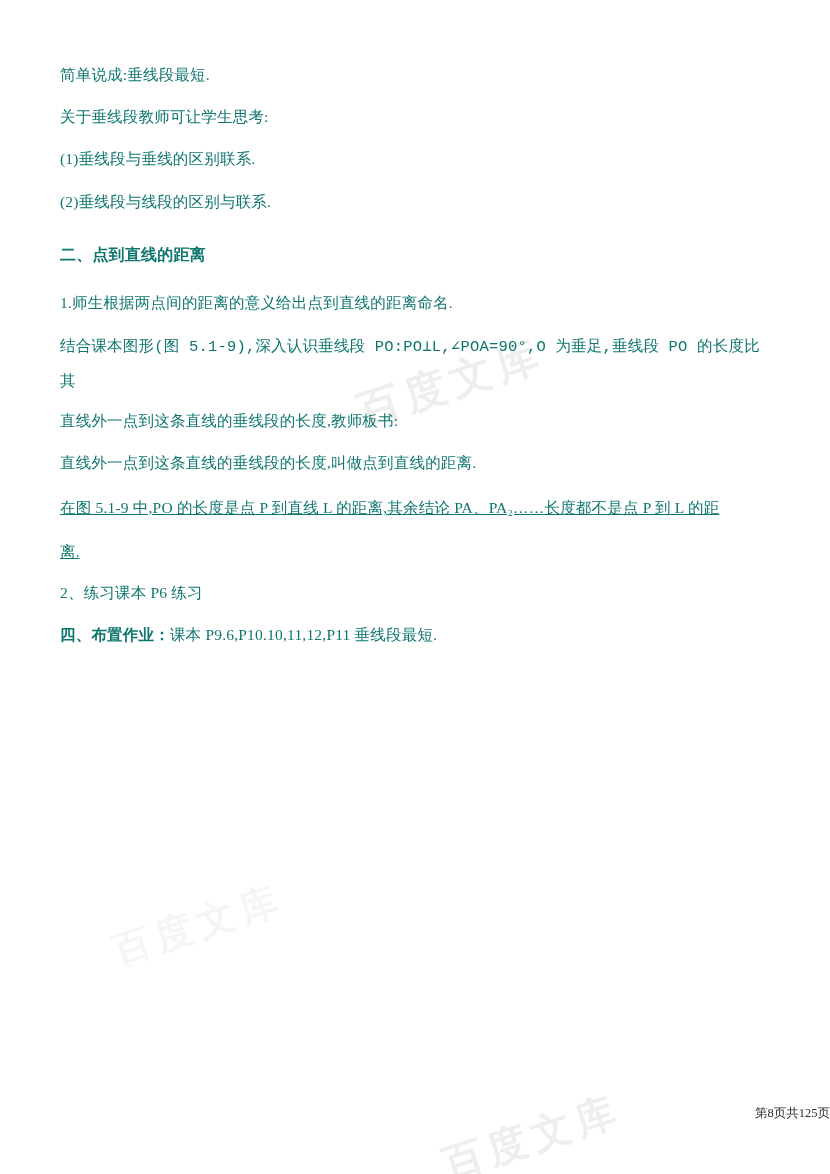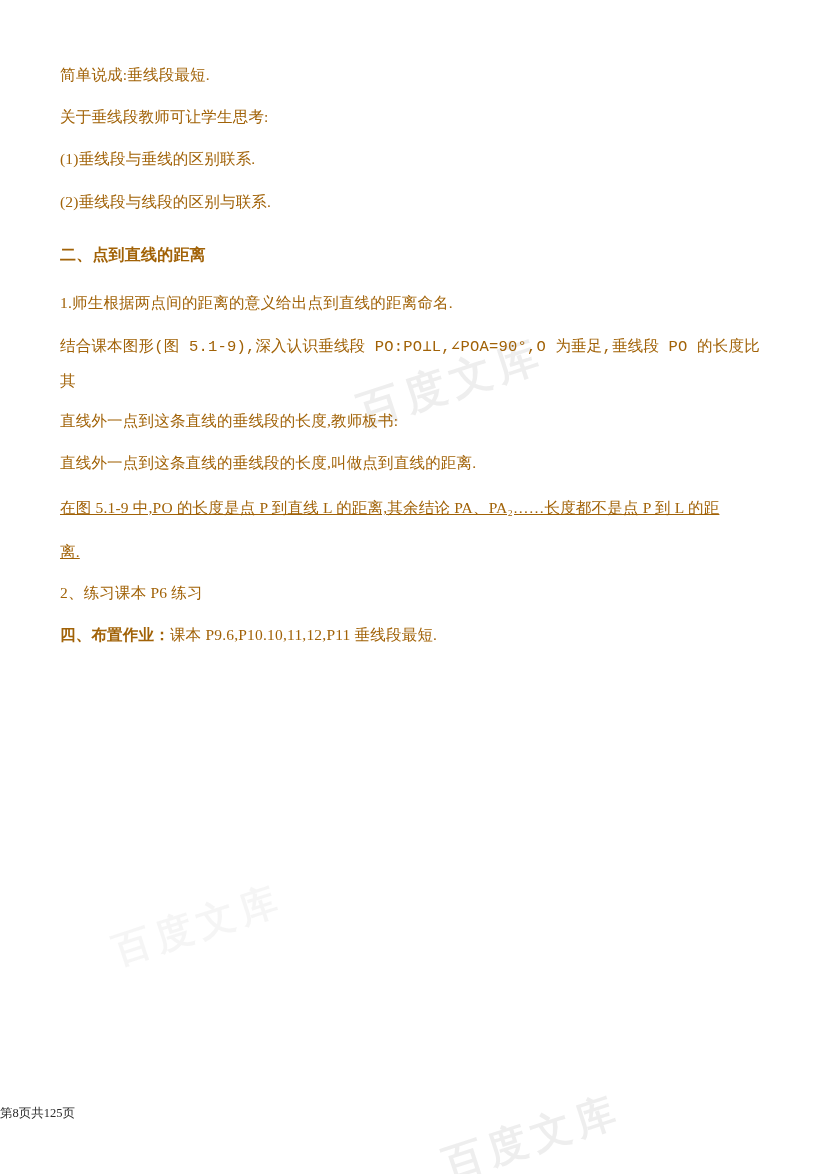--- a/index.html
+++ b/index.html
@@ -21,21 +21,21 @@
   }
   .doc-body {
     position: absolute;
     left: 60px;
     top: 60px;
     width: 712px;
   }
   .para {
     font-size: 15.5px;
     line-height: 1.95;
-    color: #a16207;
+    color: #0f766e;
     margin: 0 0 14px 0;
     letter-spacing: 0.2px;
   }
   .para.tight {
     margin-bottom: 12px;
   }
   .para.heading {
     font-weight: bold;
     font-size: 16px;
     margin-top: 22px;
@@ -52,21 +52,21 @@
     text-decoration: underline;
   }
   .inline-bold {
     font-weight: bold;
   }
   .footer {
     position: absolute;
     left: 0;
     right: 0;
     bottom: 52px;
-    text-align: left;
+    text-align: right;
     font-size: 12.5px;
     color: #2b2b2b;
   }
   
   .watermark {
     position: absolute;
     color: rgba(120, 120, 120, 0.13);
     font-size: 40px;
     font-weight: bold;
     letter-spacing: 6px;

